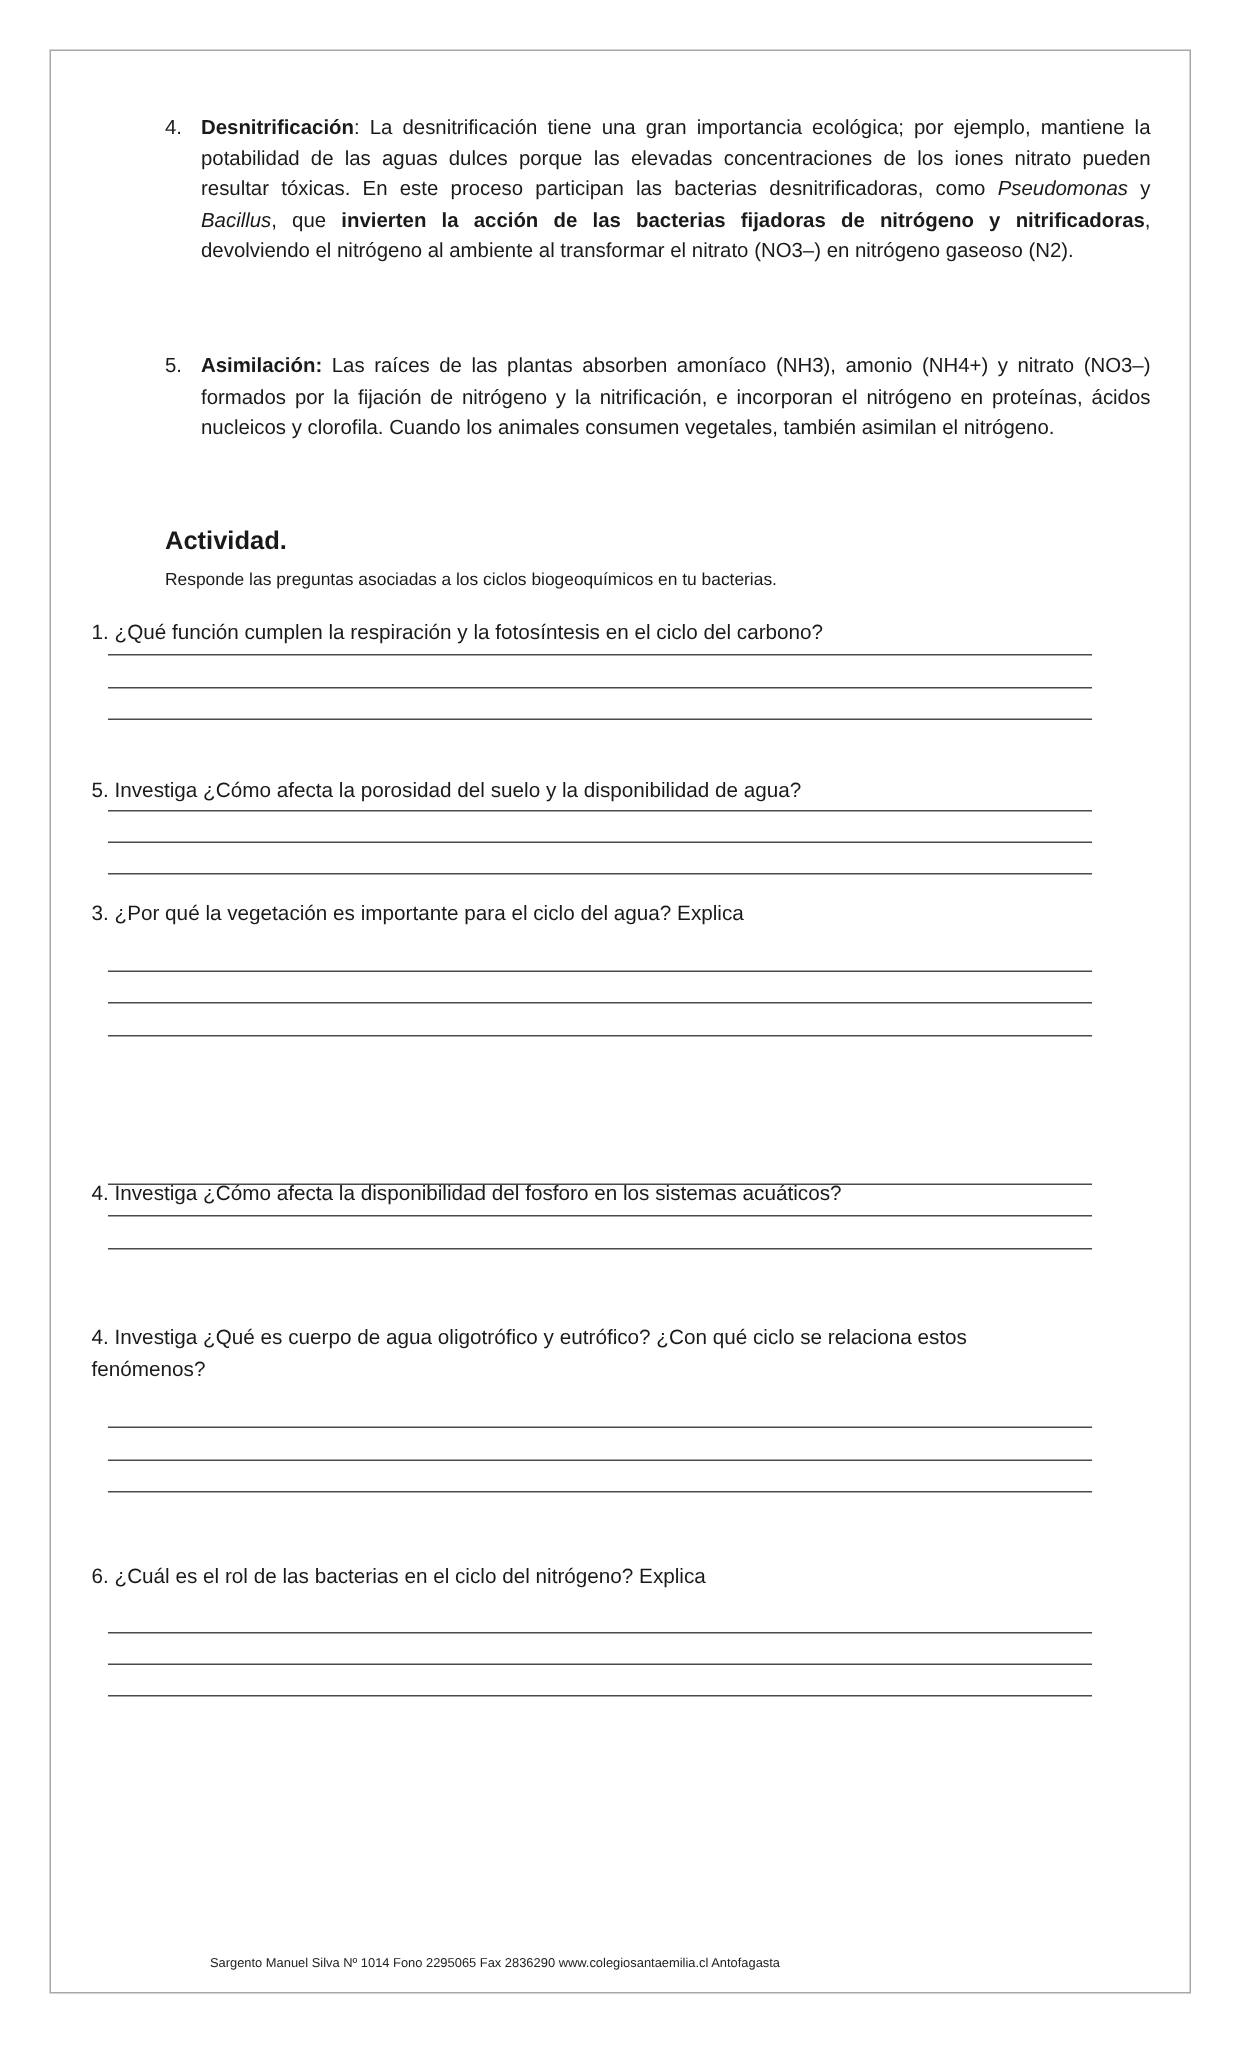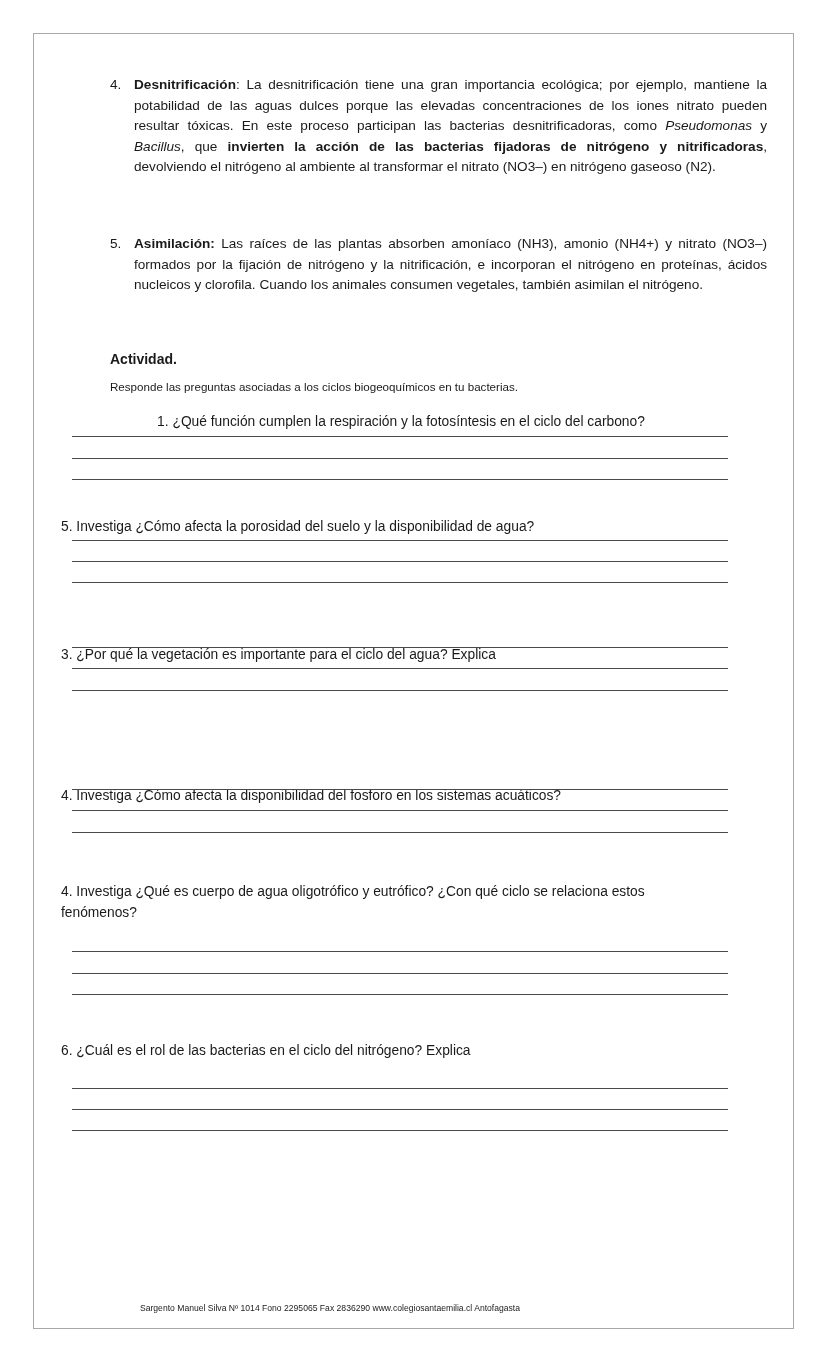--- a/index.html
+++ b/index.html
@@ -6,21 +6,21 @@
   body { width: 828px; height: 1363px; position: relative; overflow: hidden;
          font-family: "Liberation Sans", sans-serif; color: #1a1a1a; }
   .page { position: absolute; left: 33px; top: 33px; width: 761px; height: 1296px;
           border: 1px solid #a8a8a8; box-sizing: border-box; }
   .item { position: absolute; left: 110px; width: 657px; font-size: 13.6px; line-height: 20.5px;
           text-align: justify; }
   .item .num { position: absolute; left: 0; top: 0; }
   .item .body { margin-left: 24px; }
   b { font-weight: bold; }
   i { font-style: italic; }
-  .heading { position: absolute; left: 110px; top: 351px; font-size: 14px; font-weight: bold; }
+  .heading { position: absolute; left: 110px; top: 351px; font-size: 17px; font-weight: bold; }
   .sub { position: absolute; left: 110px; top: 380px; font-size: 11.6px; }
   .q { position: absolute; left: 61px; width: 680px; font-size: 13.8px; line-height: 21px; }
   .line { position: absolute; left: 72px; width: 656px; height: 0; border-top: 1.3px solid #4a4a4a; }
   .footer { position: absolute; left: 0; width: 660px; top: 1303px; text-align: center; font-size: 8.6px; color: #222; }
 </style>
 </head>
 <body>
 
 <div class="page"></div>
 
@@ -30,31 +30,31 @@
 </div>
 
 <div class="item" style="top:234px;">
   <span class="num">5.</span>
   <div class="body"><b>Asimilación:</b><span> Las raíces de las plantas absorben amoníaco (NH3), amonio (NH4+) y nitrato (NO3–) formados por la fijación de nitrógeno y la nitrificación, e incorporan el nitrógeno en proteínas, ácidos nucleicos y clorofila. Cuando los animales consumen vegetales, también asimilan el nitrógeno.</span></div>
 </div>
 
 <div class="heading">Actividad.</div>
 <div class="sub">Responde las preguntas asociadas a los ciclos biogeoquímicos en tu bacterias.</div>
 
-<div class="q" style="top:411px;text-align:center;">1. ¿Qué función cumplen la respiración y la fotosíntesis en el ciclo del carbono?</div>
+<div class="q" style="top:411px;">1. ¿Qué función cumplen la respiración y la fotosíntesis en el ciclo del carbono?</div>
 <div class="line" style="top:436px;"></div>
 <div class="line" style="top:458px;"></div>
 <div class="line" style="top:479px;"></div>
 
 <div class="q" style="top:516px;">5. Investiga ¿Cómo afecta la porosidad del suelo y la disponibilidad de agua?</div>
 <div class="line" style="top:540px;"></div>
 <div class="line" style="top:561px;"></div>
 <div class="line" style="top:582px;"></div>
 
-<div class="q" style="top:598px;margin-top:46px;">3. ¿Por qué la vegetación es importante para el ciclo del agua? Explica</div>
+<div class="q" style="top:598px;">3. ¿Por qué la vegetación es importante para el ciclo del agua? Explica</div>
 <div class="line" style="top:647px;"></div>
 <div class="line" style="top:668px;"></div>
 <div class="line" style="top:690px;"></div>
 
 <div class="q" style="top:740px;margin-top:45px;">4. Investiga ¿Cómo afecta la disponibilidad del fosforo en los sistemas acuáticos?</div>
 <div class="line" style="top:789px;"></div>
 <div class="line" style="top:810px;"></div>
 <div class="line" style="top:832px;"></div>
 
 <div class="q" style="top:881px; width:640px;">4. Investiga ¿Qué es cuerpo de agua oligotrófico y eutrófico? ¿Con qué ciclo se relaciona estos fenómenos?</div>

